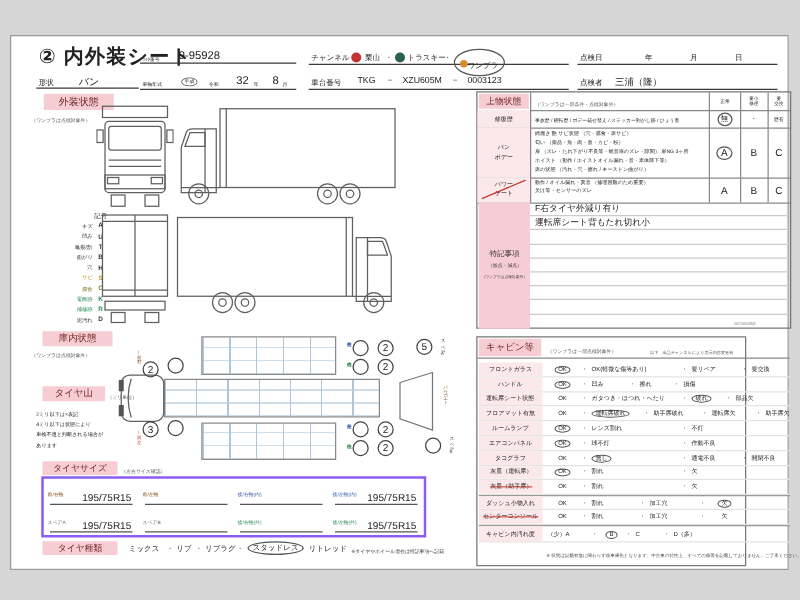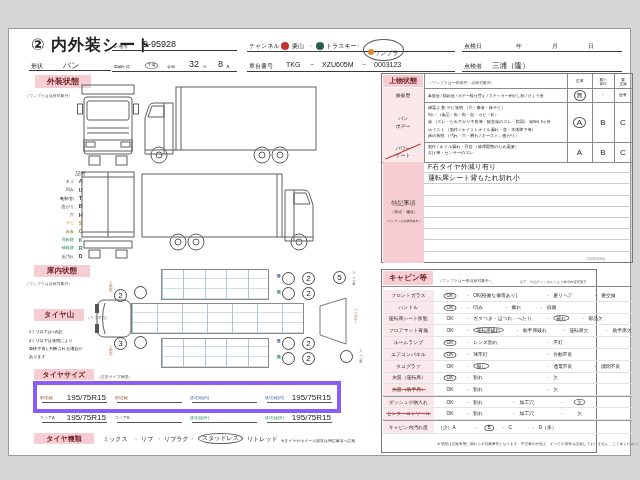--- a/index.html
+++ b/index.html
@@ -1,20 +1,20 @@
 <!DOCTYPE html>
 <html><head>
 <meta charset="utf-8">
 <style>
   *{box-sizing:border-box;margin:0;padding:0}
   html,body{width:640px;height:480px}
   body{background:#d6d6d6;font-family:"Liberation Sans","DejaVu Sans",sans-serif;color:#222;position:relative;overflow:hidden}
   .a{position:absolute}
   .sheet{position:absolute;left:8px;top:28px;width:623px;height:428px;background:#fff;border:1px solid #9a9a9a}
-  .pinkbox{background:#f6cdd3;color:#6d1f1f;font-weight:bold;display:flex;align-items:center;justify-content:center}
+  .pinkbox{background:#f6cdd3;color:#6d1f1f;font-weight:normal;display:flex;align-items:center;justify-content:center}
   .lp{background:#fbe8ea}
   .ul{border-bottom:1px solid #3a3a3a}
   .t6{font-size:6px}.t7{font-size:7px}.t75{font-size:7.5px}.t8{font-size:8px}.t9{font-size:9px}
   .sc65{font-size:6px;transform:scale(.65);transform-origin:0 50%;white-space:nowrap;display:inline-block}
   .sc8{font-size:6px;transform:scale(.8);transform-origin:0 50%;white-space:nowrap;display:inline-block}
   .blk68{font-size:6px;line-height:11.2px;transform:scale(.68);transform-origin:0 0;white-space:nowrap}
   .oval{border:1px solid #555;border-radius:50%;padding:0 3px;display:inline-block}
   .circ{border:1px solid #555;border-radius:50%;padding:0 3px}
   .nc{width:13px;height:13px;border:1px solid #444;border-radius:50%;font-size:8px;display:flex;align-items:center;justify-content:center}
   .ec{width:13px;height:13px;border:1px solid #444;border-radius:50%}
@@ -260,21 +260,21 @@
       <div>4ミリ以下は状態により</div>
       <div>車検不適と判断される場合が</div>
       <div>あります</div>
     </div>
   </div>
 
   <div class="a pinkbox t7" style="left:25px;top:340px;width:60px;height:11px">
       <span>タイヤサイズ</span>
     </div>
   <span class="a sc65" style="left:88px;top:344px;color:#555">（左右サイズ確認）</span>
-  <div class="a" style="left:24px;top:352px;width:308px;height:32px;border:4px solid #8b5cf6;display:grid;grid-template-columns:1fr 1fr 1fr 1fr;grid-template-rows:1fr 1fr">
+  <div class="a" style="left:24px;top:352px;width:308px;height:49px;border:2px solid #8b5cf6;display:grid;grid-template-columns:1fr 1fr 1fr 1fr;grid-template-rows:1fr 1fr">
     <div class="tscell"><span class="sc65" style="color: rgb(138, 74, 28);">前/右軸</span><span class="tsval">195/75R15</span><span class="tsul"></span></div>
     <div class="tscell"><span class="sc65" style="color: rgb(138, 74, 28);">前/左軸</span><span class="tsval"></span><span class="tsul"></span></div>
     <div class="tscell"><span class="sc65" style="color: rgb(58, 95, 176);">後/右軸(内)</span><span class="tsval"></span><span class="tsul"></span></div>
     <div class="tscell"><span class="sc65" style="color: rgb(58, 95, 176);">後/左軸(内)</span><span class="tsval">195/75R15</span><span class="tsul"></span></div>
     <div class="tscell"><span class="sc65" style="color: rgb(85, 85, 85);">スペアA</span><span class="tsval">195/75R15</span><span class="tsul"></span></div>
     <div class="tscell"><span class="sc65" style="color: rgb(85, 85, 85);">スペアB</span><span class="tsval"></span><span class="tsul"></span></div>
     <div class="tscell"><span class="sc65" style="color: rgb(46, 139, 87);">後/右軸(外)</span><span class="tsval"></span><span class="tsul"></span></div>
     <div class="tscell"><span class="sc65" style="color: rgb(46, 139, 87);">後/左軸(外)</span><span class="tsval">195/75R15</span><span class="tsul"></span></div>
   </div>
 

